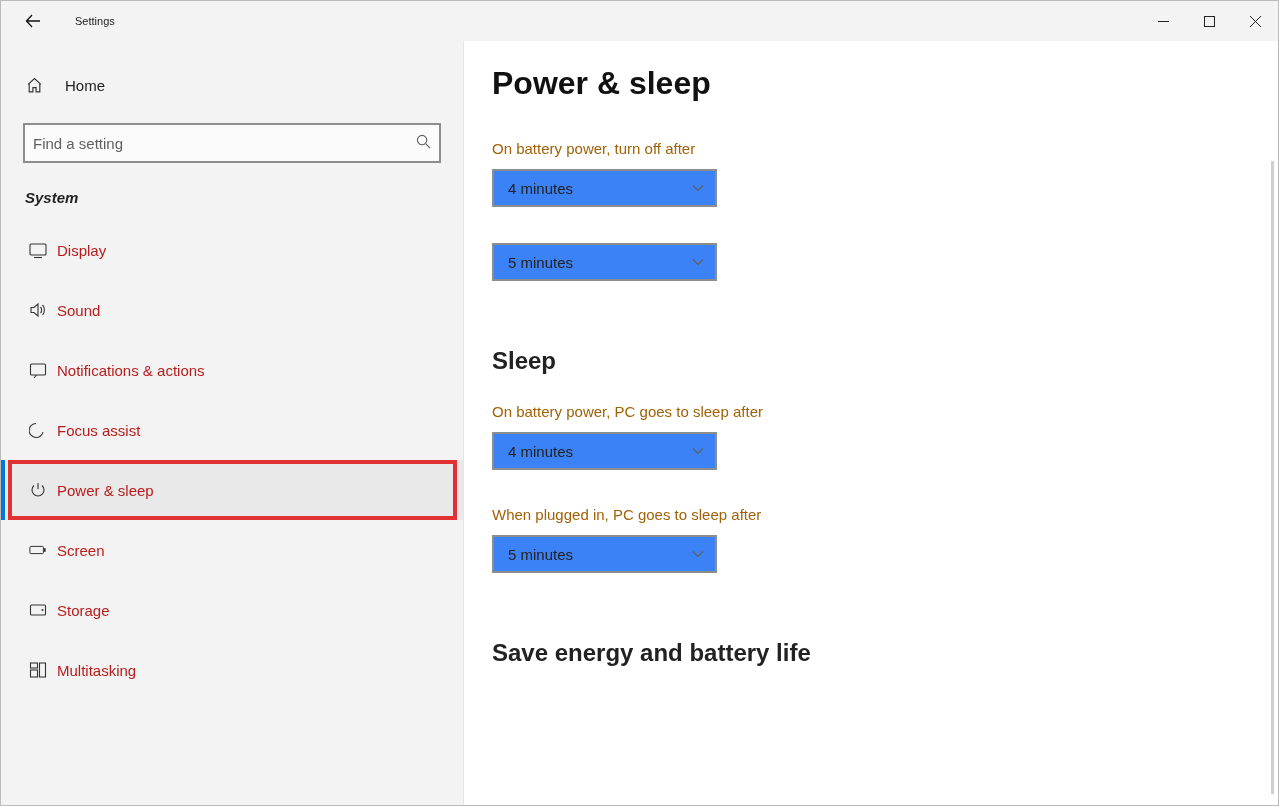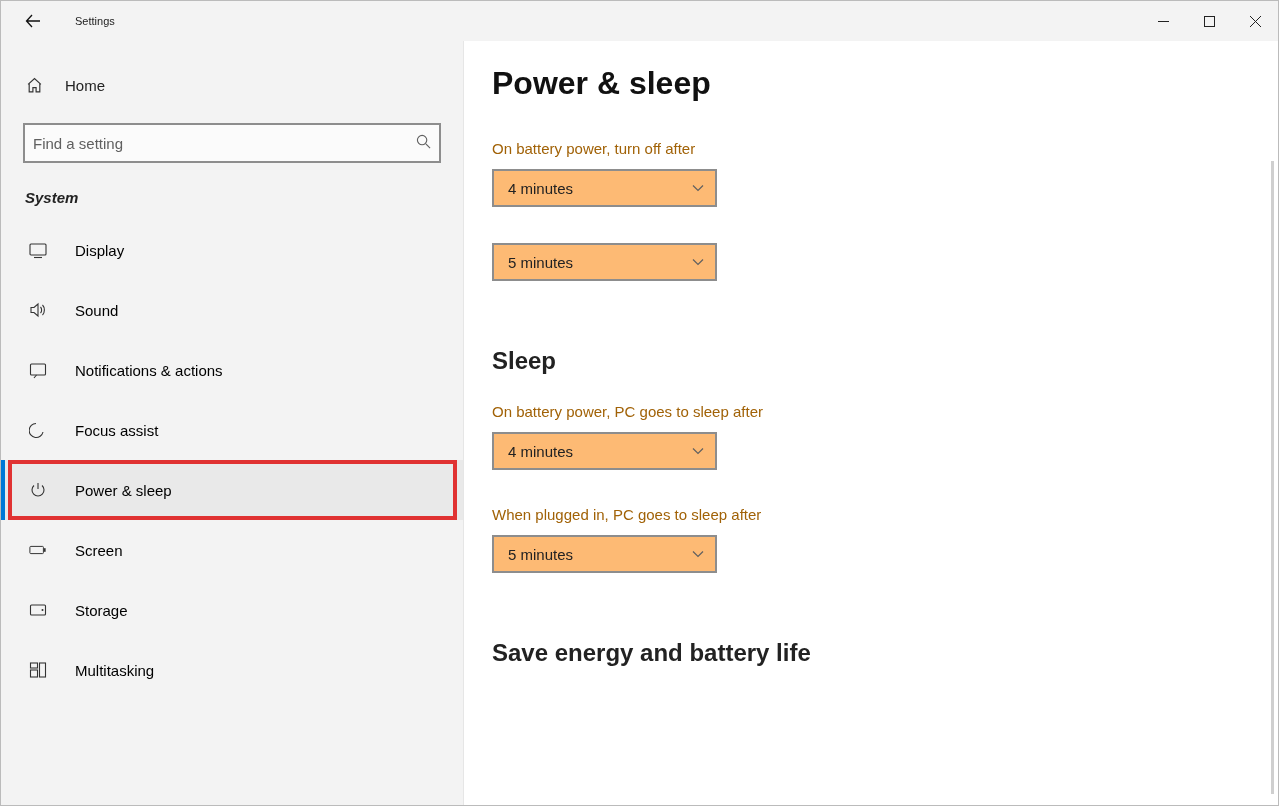--- a/index.html
+++ b/index.html
@@ -117,22 +117,22 @@
 
     .nav {
       display: flex;
       flex-direction: column;
     }
     .nav-item {
       display: flex;
       align-items: center;
       height: 60px;
       padding-left: 24px;
-      gap: 28px;
-      color: #000000;
+      gap: 10px;
+      color: #b91c1c;
       font-size: 15px;
       position: relative;
       border-left: 4px solid transparent;
     }
     .nav-item .icon { width:18px; display:flex; align-items:center; justify-content:center; color:#333;}
     .nav-item.active {
       background: #e9e9e9;
       border-left: 4px solid #0078d7;
     }
     .highlight-box {
@@ -160,21 +160,21 @@
     }
     .field-label {
       font-size: 15px;
       color: #a16207;
       margin-bottom: 12px;
     }
     .select {
       width: 225px;
       height: 38px;
       border: 2px solid #8d8d8d;
-      background: #fdba74;
+      background: #3b82f6;
       display: flex;
       align-items: center;
       justify-content: space-between;
       padding: 0 10px 0 14px;
       font-size: 15px;
       color: #222;
       margin-bottom: 36px;
     }
     .select svg { color: #606060; }
     .section-gap { height: 30px; }

